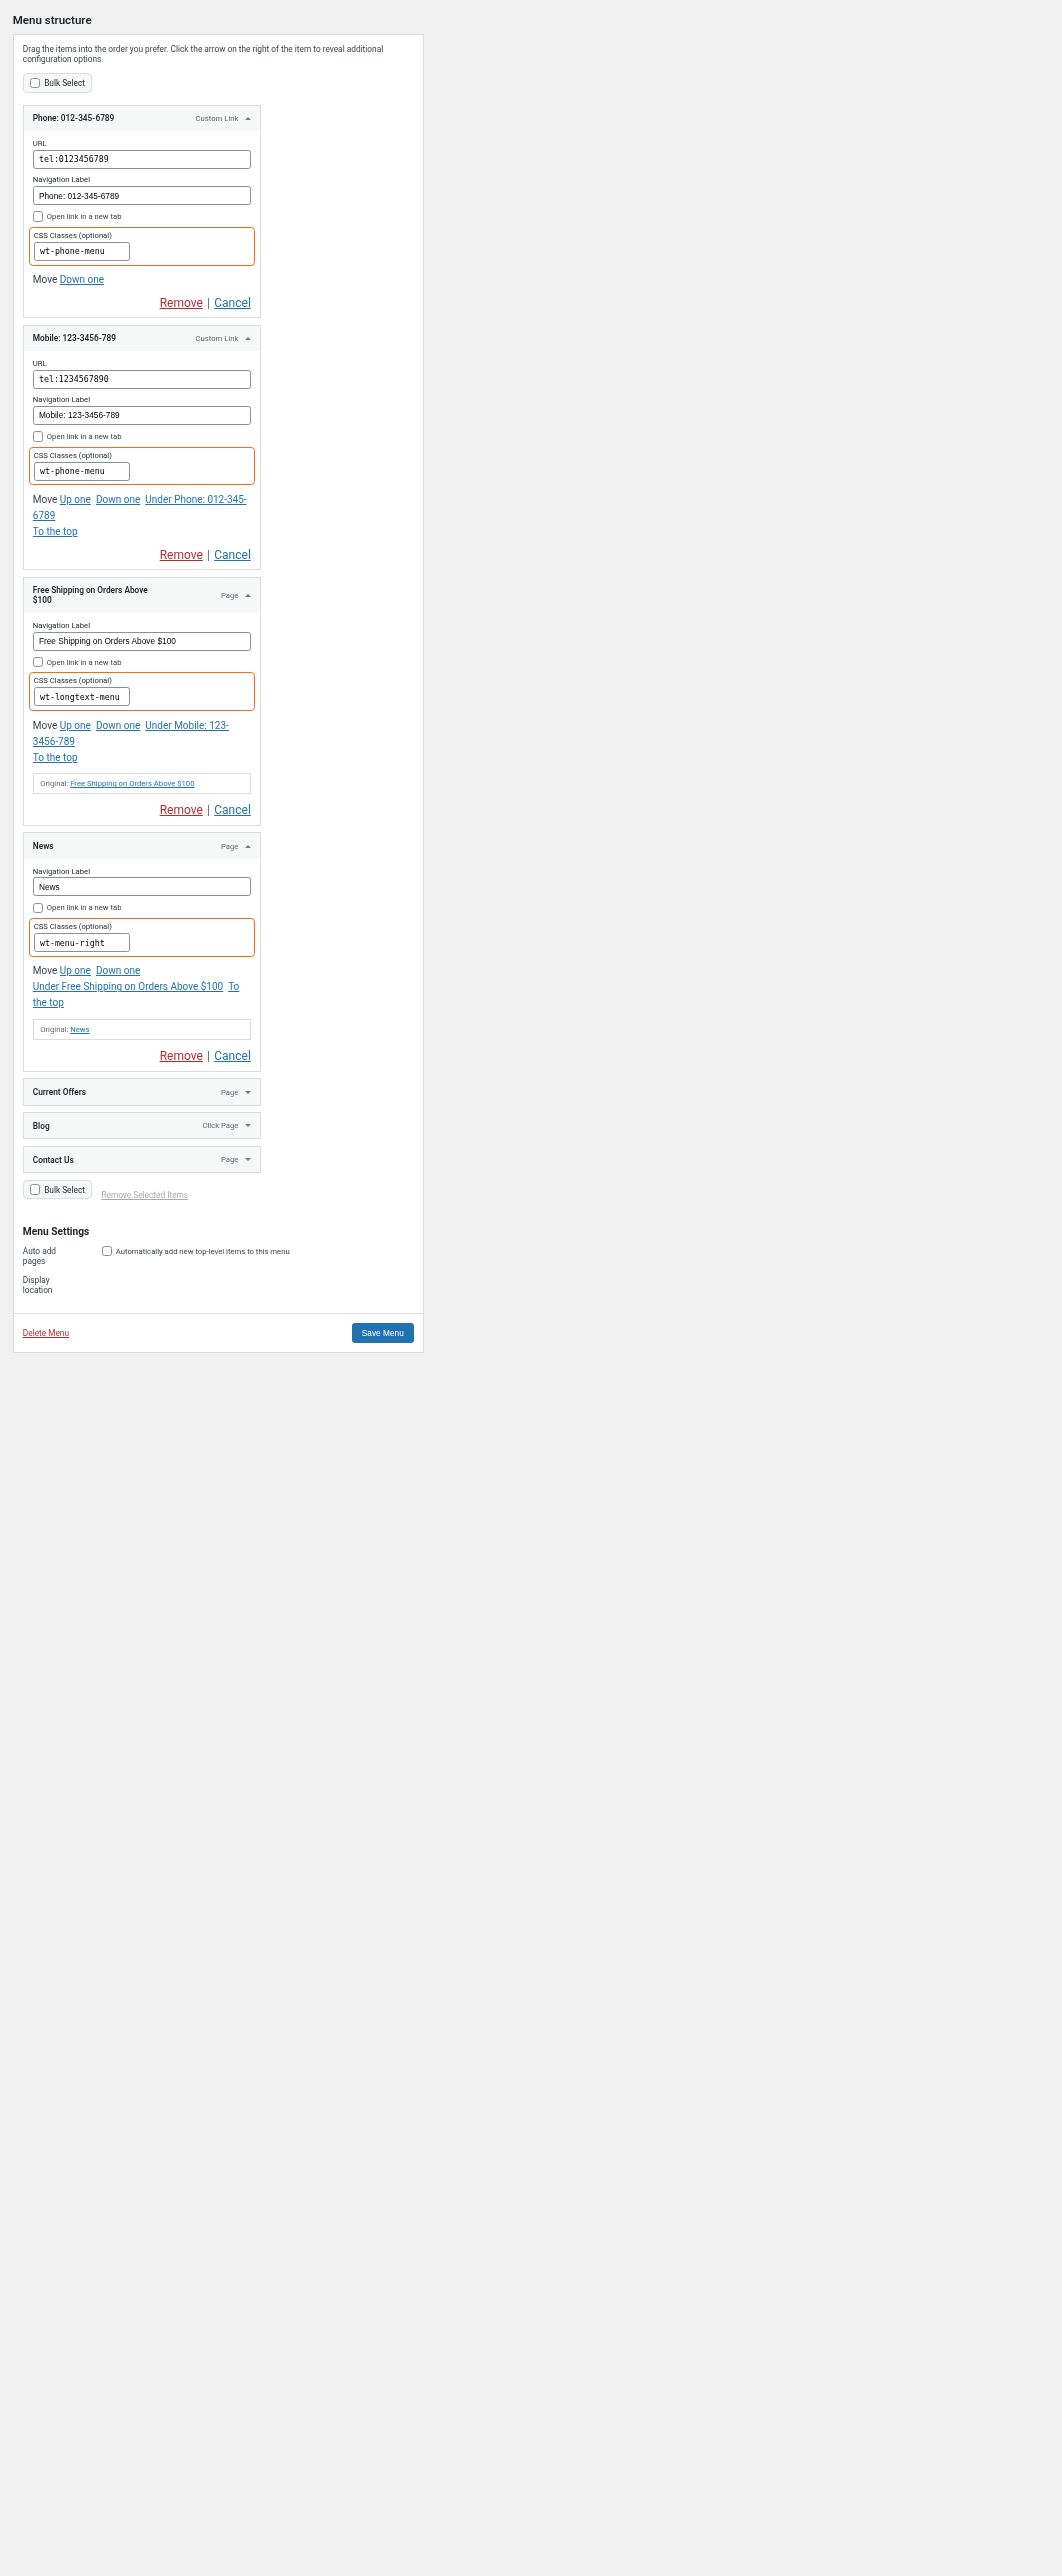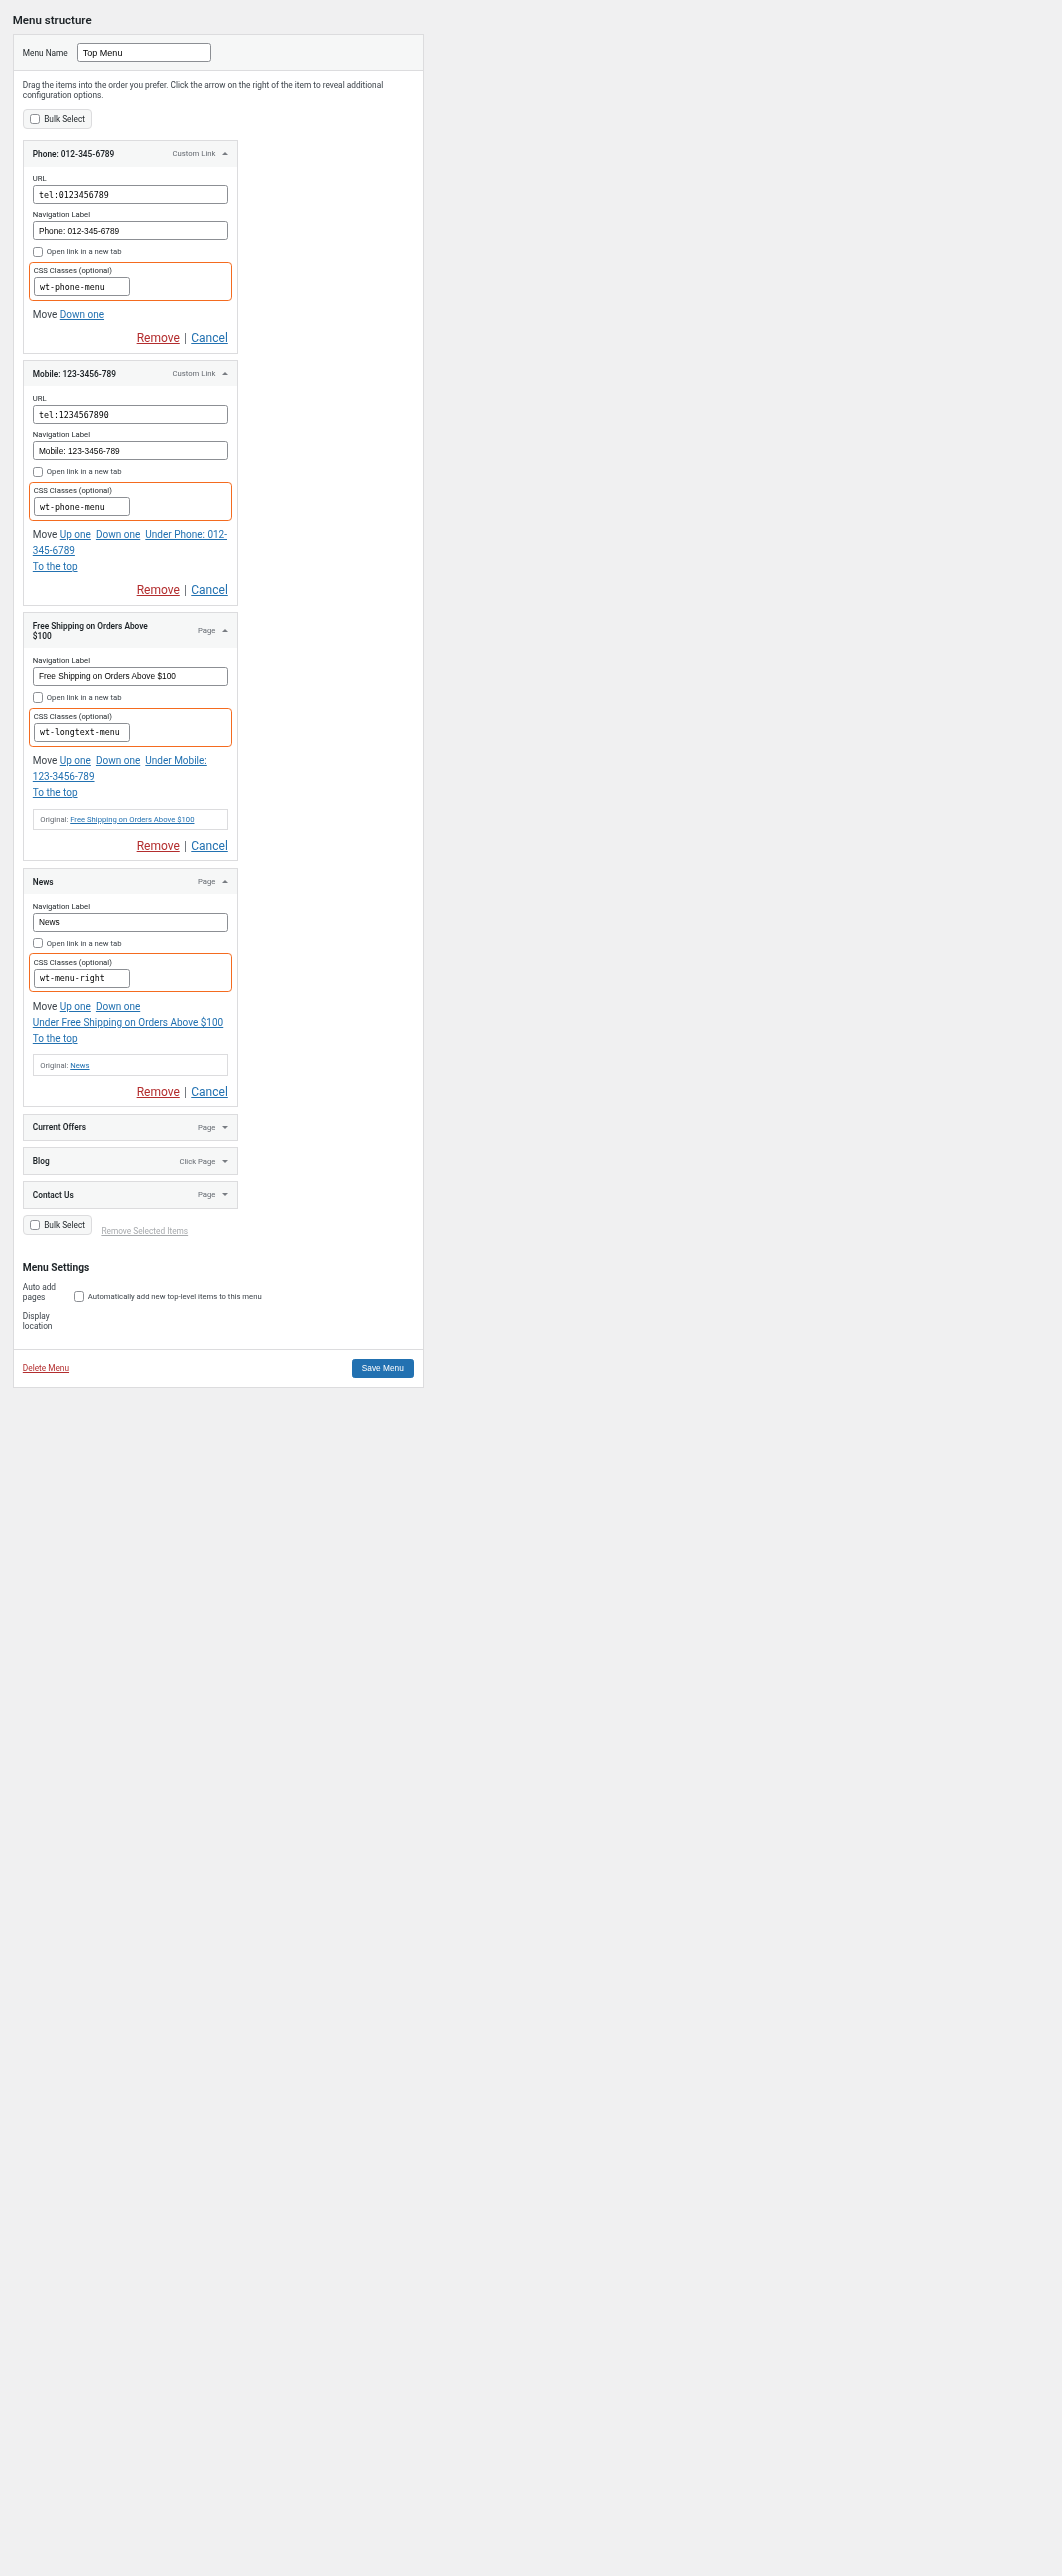--- a/index.html
+++ b/index.html
@@ -8,21 +8,21 @@
 h2.section-title { font-size: 11.5px; font-weight: 600; margin-bottom: 7.7px; }
 .menu-edit { border: 0.6px solid #dcdcde; background: #fff; }
 .menu-header { background: #f6f7f7; padding: 7.7px 9px; border-bottom: 0.6px solid #dcdcde; display: flex; align-items: center; gap: 9px; }
 .menu-header label { font-size: 8.3px; }
 .menu-header input { border: 0.6px solid #8c8f94; border-radius: 2.6px; padding: 2.6px 5.1px; font-size: 9px; width: 134px; height: 19px; }
 .menu-body { padding: 9px; }
 .instructions { font-size: 8.3px; color: #3c434a; margin-bottom: 9px; }
 .bulk-select { display: inline-flex; align-items: center; gap: 3.8px; border: 0.6px solid #dcdcde; background: #f6f7f7; border-radius: 4px; padding: 3.8px 6.4px; margin-bottom: 11.5px; cursor: pointer; }
 .bulk-select input[type=checkbox] { width: 10.2px; height: 10.2px; border: 0.6px solid #8c8f94; border-radius: 2.6px; appearance: none; background: #fff; cursor: pointer; }
 .bulk-select span { font-size: 8.3px; }
-.menu-items-col { width: 215px; }
+.menu-items-col { width: 238px; }
 .menu-item { border: 0.6px solid #dcdcde; margin-bottom: 6.4px; }
 .menu-handle { background: #f6f7f7; padding: 7.7px 9px; display: flex; align-items: center; justify-content: space-between; cursor: pointer; }
 .menu-handle .item-title { font-size: 8.3px; font-weight: 600; max-width: 128px; }
 .menu-handle .item-meta { display: flex; align-items: center; gap: 6.4px; color: #646970; font-size: 7.7px; }
 .menu-handle .toggle-icon { width: 0; height: 0; border-left: 3.2px solid transparent; border-right: 3.2px solid transparent; }
 .menu-handle .toggle-icon.up { border-bottom: 3.2px solid #787c82; }
 .menu-handle .toggle-icon.down { border-top: 3.2px solid #787c82; }
 .menu-settings-body { background: #fff; padding: 7.7px 9px; }
 .field-label { font-size: 7.7px; color: #1d2327; margin-bottom: 1.9px; display: block; }
 .field-input { width: 100%; border: 0.6px solid #8c8f94; border-radius: 2.6px; padding: 3.2px 5.1px; font-size: 8.3px; height: 19px; background: #fff; }
@@ -39,38 +39,34 @@
 .original-box { border: 0.6px solid #dcdcde; padding: 5.1px 6.4px; font-size: 7.7px; color: #646970; margin-bottom: 9px; }
 .original-box a { color: #2271b1; text-decoration: underline; }
 .action-links { font-size: 12px; text-align: right; }
 .action-links .remove { color: #b32d2e; text-decoration: underline; cursor: pointer; }
 .action-links .sep { color: #646970; margin: 0 1.3px; }
 .action-links .cancel { color: #2271b1; text-decoration: underline; cursor: pointer; }
 .bulk-footer { display: flex; align-items: center; gap: 9px; margin-top: 3.8px; }
 .remove-selected { color: #a7aaad; font-size: 8.3px; text-decoration: underline; }
 .settings-section { padding-top: 15.3px; }
 .settings-section h3 { font-size: 10.2px; font-weight: 700; margin-bottom: 9px; }
-.settings-row { display: flex; margin-bottom: 9px; font-size: 8.3px; color: #3c434a; align-items: flex-end; }
+.settings-row { display: flex; gap: 28px; margin-bottom: 9px; font-size: 8.3px; color: #3c434a; align-items: flex-start; }
 .settings-row .slabel { width: 51px; }
 .settings-row .check-row { margin-bottom: 0; }
 .menu-footer { border-top: 0.6px solid #dcdcde; padding: 9px; display: flex; justify-content: space-between; align-items: center; }
 .delete-menu { color: #b32d2e; text-decoration: underline; font-size: 8.3px; cursor: pointer; }
 .save-btn { background: #2271b1; color: #fff; border: 0.6px solid #2271b1; border-radius: 2.6px; padding: 3.8px 9px; font-size: 8.3px; cursor: pointer; }
 </style>
 </head>
 <body>
 
 <div class="wrap">
   <h2 class="section-title">Menu structure</h2>
 
   <div class="menu-edit">
-    <div class="menu-header">
-      <label>Menu Name</label>
-      <input type="text" value="Top Menu" style="">
-    </div>
 
     <div class="menu-body">
       <p class="instructions">Drag the items into the order you prefer. Click the arrow on the right of the item to reveal additional configuration options.</p>
 
       <label class="bulk-select">
         <input type="checkbox" style="">
         <span>Bulk Select</span>
       </label>
 
       <div class="menu-items-col">

